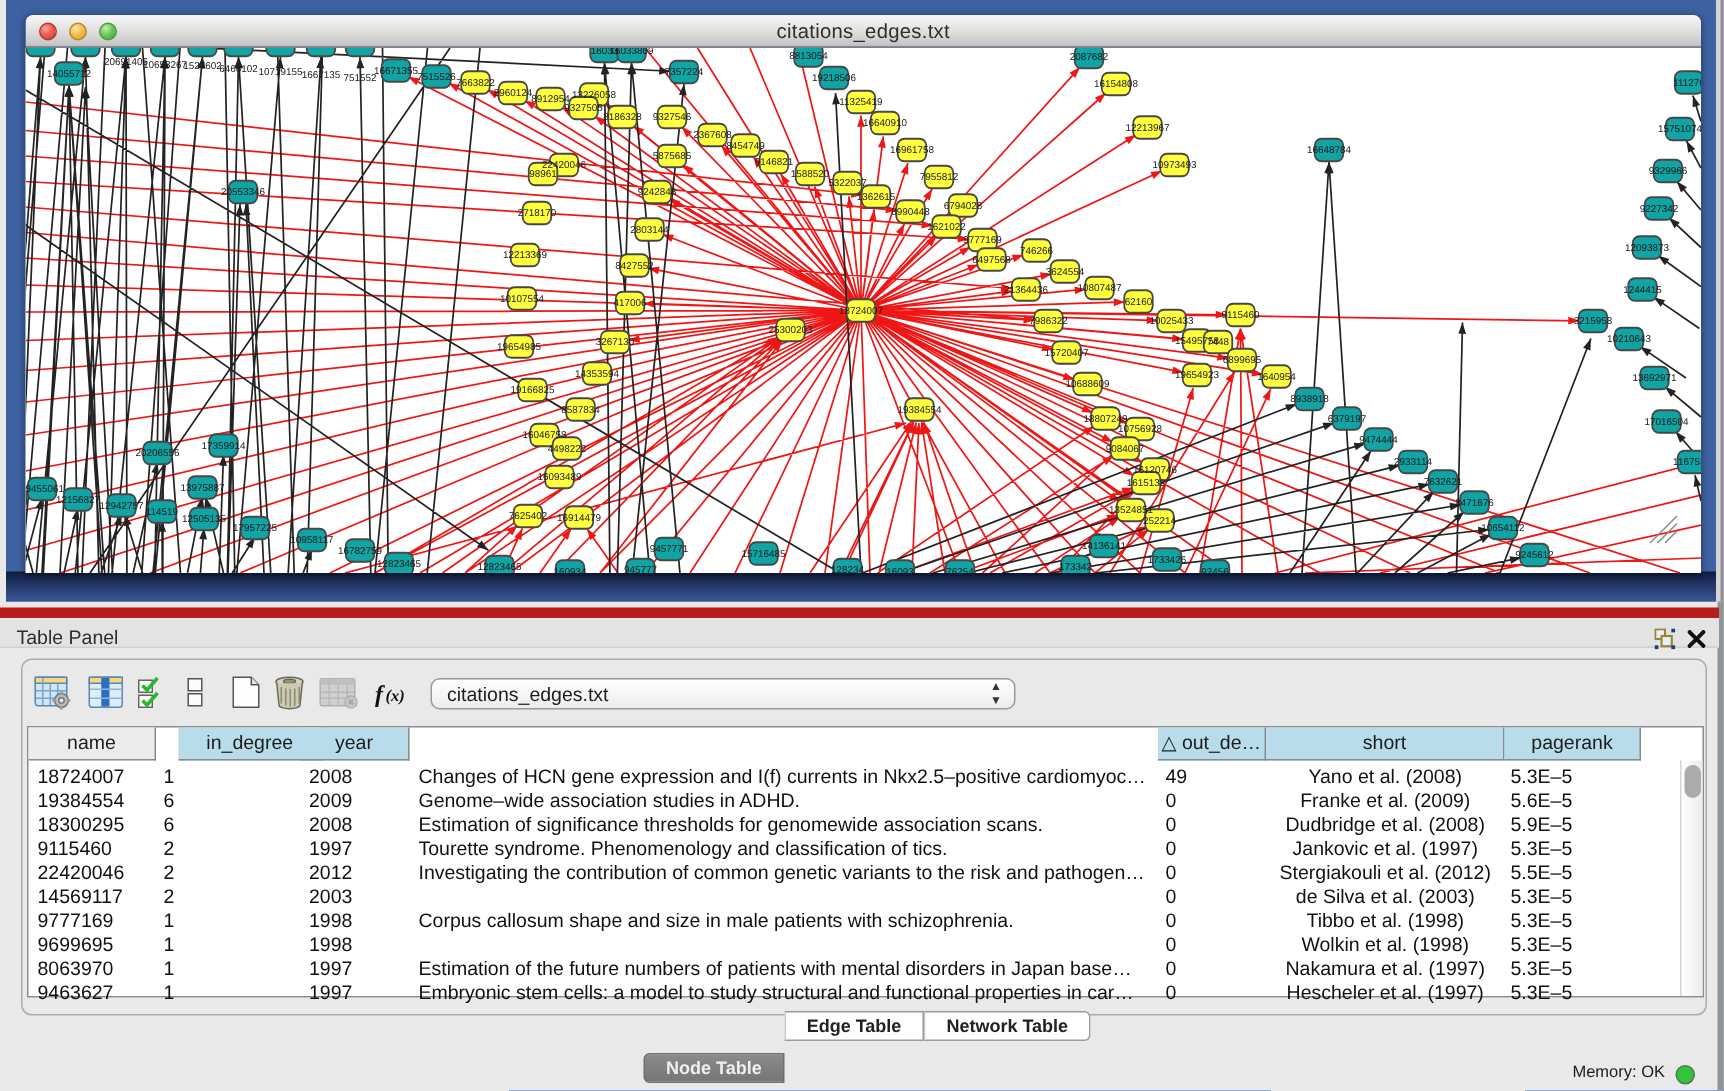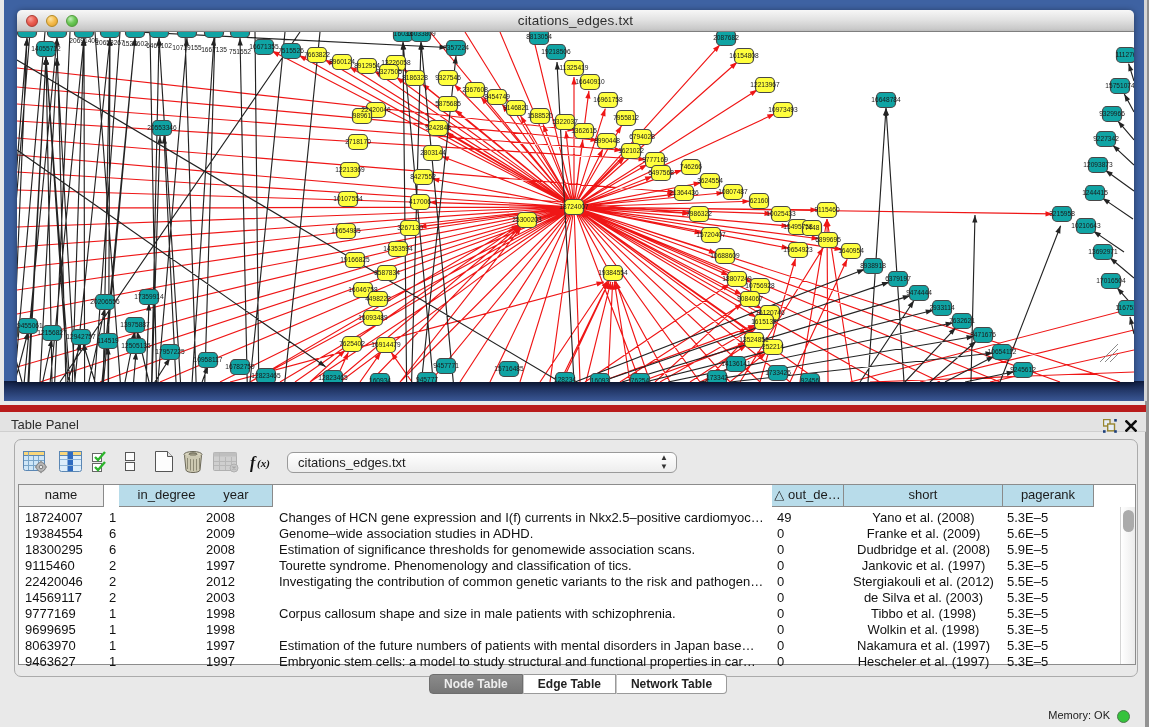--- a/index.html
+++ b/index.html
@@ -50,21 +50,21 @@
 .c { position:absolute; top:0; line-height:16px; }
 #scrollbar { left:1101px; top:22px; width:15px; height:157px;
   background:linear-gradient(to right,#ffffff,#ececec); border-left:1px solid #d4d4d4; }
 #thumb { left:2px; top:3px; width:11px; height:22px; background:#ababab; border-radius:6px; }
 
 
 #tabs { left:429px; top:674px; height:20px; font-size:12px; font-weight:bold; }
 .tab { float:left; height:20px; line-height:19px; padding:0 14px; background:#fff;
   border:1px solid #9a9a9a; border-left:1px solid #c9c9c9; color:#222; }
 .tab.sel { background:linear-gradient(to bottom,#8b8b8b,#767676); color:#efefef;
-  border:1px solid #6e6e6e; border-radius:4px 0 0 4px; }
+  border:1px solid #6e6e6e; border-radius:4px 0 0 4px;margin-top:28px; }
 .tab.last { border-radius:0 4px 4px 0; }
 #memory { right:39px; top:709px; font-size:11px; color:#1c1c1c; }
 #memdot { right:19px; top:710px; width:13px; height:13px; border-radius:50%;
   background:#35c33c; border:1px solid #4c7a4c; }
 </style>
 </head>
 <body>
 <div id="netpanel" class="abs">
   <div id="navyband" class="abs"></div>
   <div id="window" class="abs">

